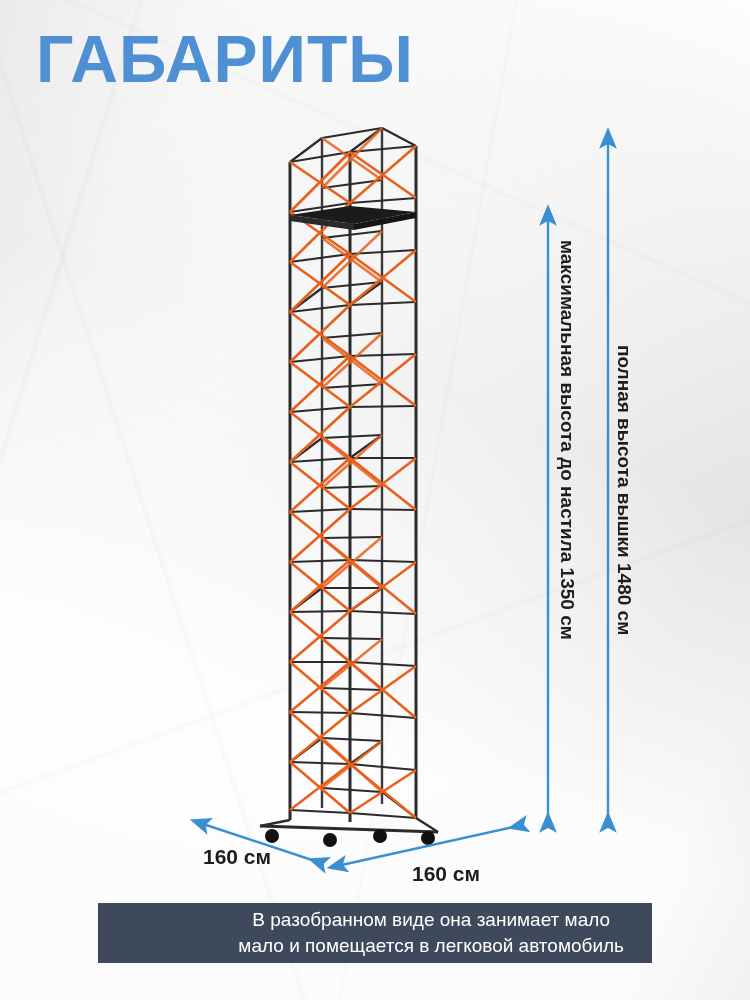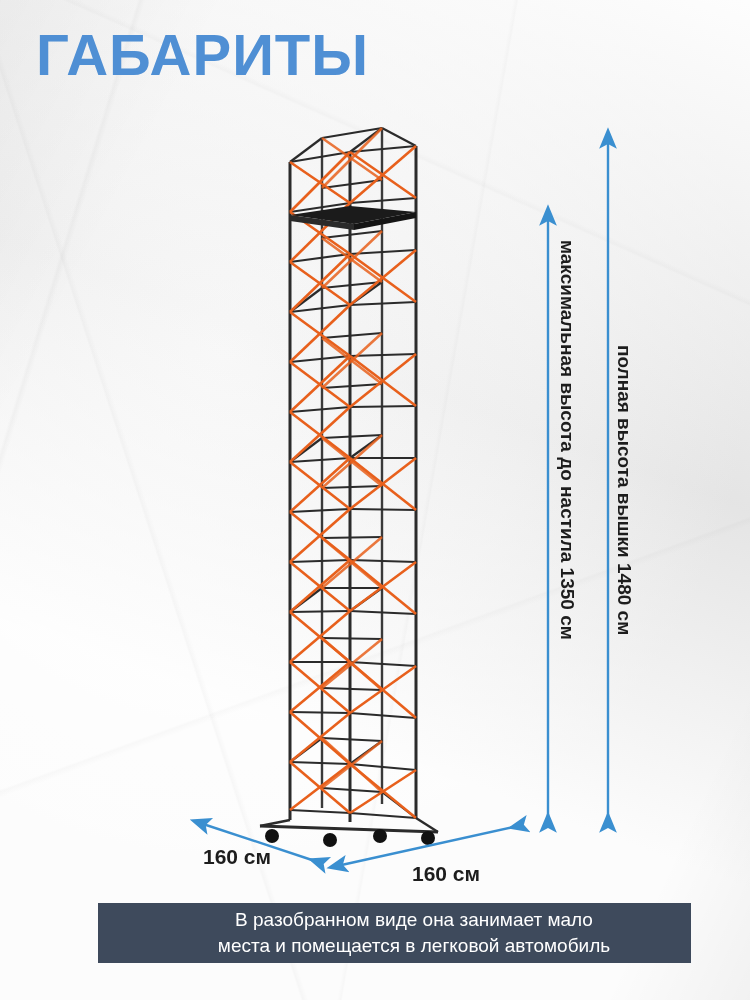--- a/index.html
+++ b/index.html
@@ -37,21 +37,21 @@
       linear-gradient(-80deg, transparent 0 44%, rgba(0,0,0,0.02) 44.2%, transparent 44.6%),
       linear-gradient(160deg, transparent 0 62%, rgba(0,0,0,0.018) 62.2%, transparent 62.7%),
       linear-gradient(24deg, transparent 0 77%, rgba(0,0,0,0.02) 77.2%, transparent 77.6%);
   }
 
   
   #title {
     position: absolute;
     left: 36px;
     top: 26px;
-    font-size: 58px;
+    font-size: 66px;
     line-height: 1;
     font-weight: bold;
     color: #4f8fd4;
     letter-spacing: 1px;
   }
 
   
   #tower {
     position: absolute;
     left: 230px;
@@ -96,23 +96,22 @@
   
   #caption {
     position: absolute;
     left: 98px;
     top: 903px;
     width: 554px;
     height: 60px;
     background: #3e4a5c;
     display: flex;
     align-items: center;
-    justify-content: center;
+    justify-content: flex-end;
     text-align: center;
-    padding-left: 39px;
   }
   #caption span {
     color: #ffffff;
     font-size: 19px;
     line-height: 26px;
     padding: 0 14px;
   }
 </style>
 </head>
 <body>
@@ -292,15 +291,15 @@
 
     <line x1="337" y1="866" x2="518" y2="826" stroke="#3a8fd0" stroke-width="2.4" marker-start="url(#ah)" marker-end="url(#ah)"></line>
   </svg>
 
   <div class="vlabel" id="label-full">полная высота вышки 1480 см</div>
   <div class="vlabel" id="label-platform">максимальная высота до настила 1350 см</div>
   <div class="hlabel" id="label-160">160 см</div>
   <div class="hlabel" id="label-240">160 см</div>
 
   <div id="caption">
-    <span><span>В разобранном виде она занимает мало</span><br><span>места и помещается в легковой автомобиль</span></span>
+    <span><span>В разобранном виде она занимает мало</span><br><span>мало и помещается в легковой автомобиль</span></span>
   </div>
 </div>
 
 </body></html>

